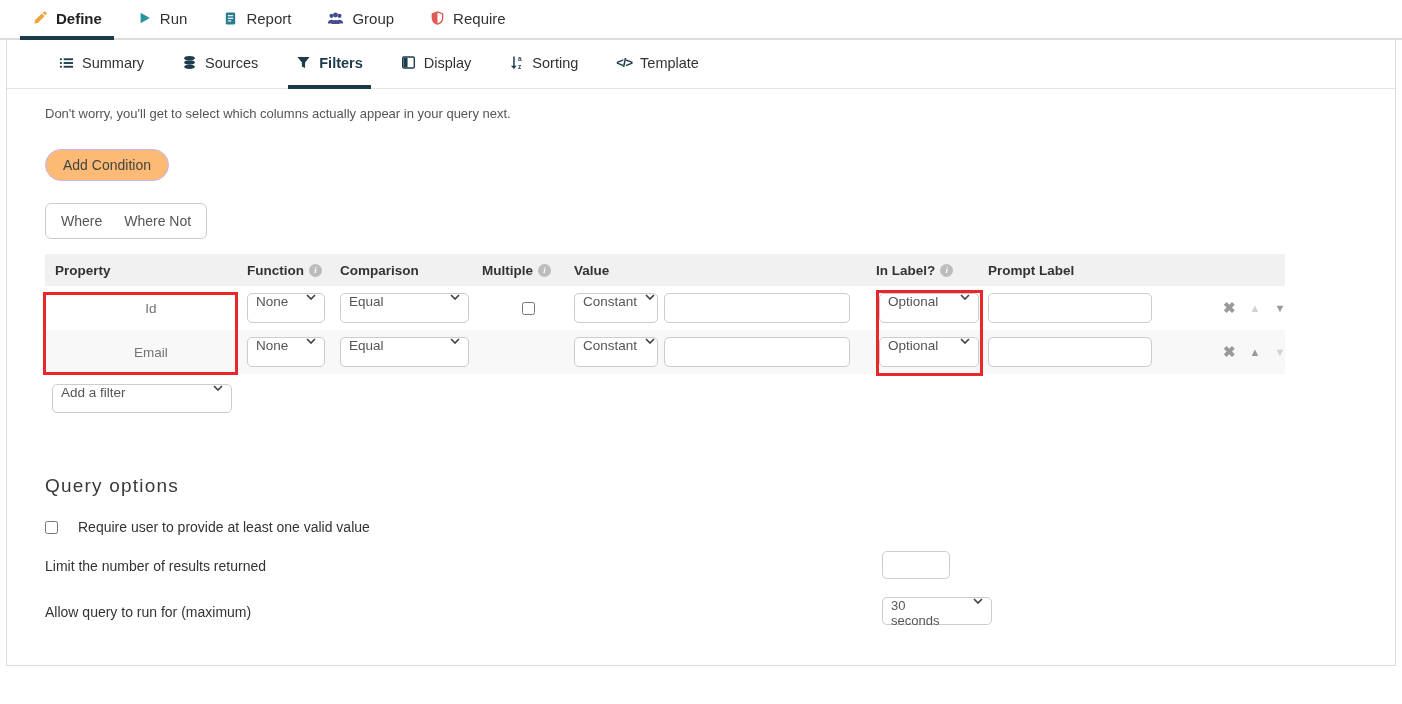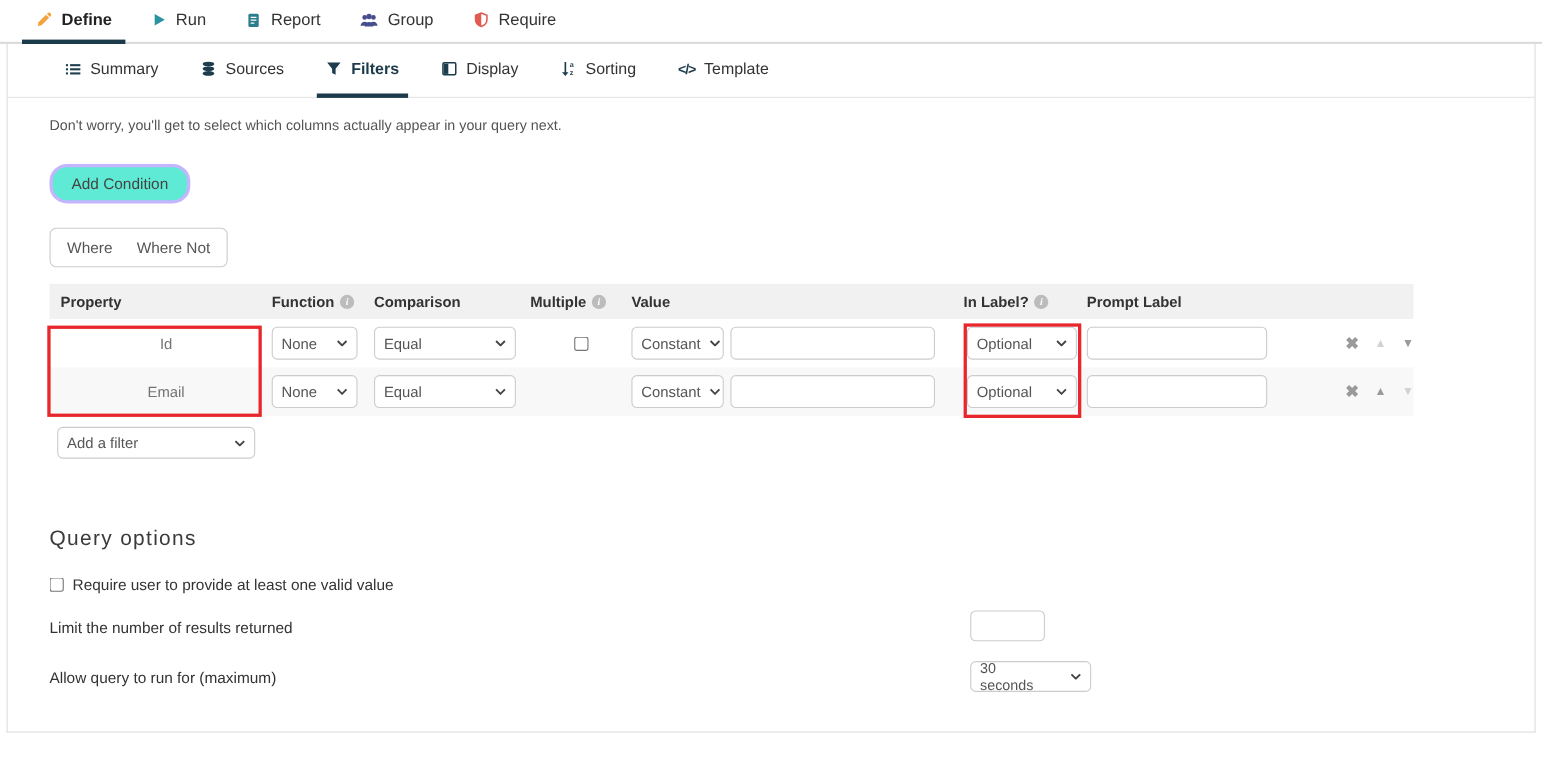--- a/index.html
+++ b/index.html
@@ -46,21 +46,21 @@
   .sub-tab .ticon { display:flex; align-items:center; color:#1d3d4d; }
   .code-glyph { font-weight:bold; font-size:13px; color:#1d3d4d; letter-spacing:-1px; }
 
   .content { padding:16px 0 0 38px; }
 
   .intro { font-size:13px; color:#555; line-height:18px; }
 
   
   .add-condition {
     display:inline-block; margin-top:26px;
-    border:3px solid #c4b5fd; border-radius:16px; background:#5eead4;
+    border:1px solid #c4b5fd; border-radius:16px; background:#fdba74;
     padding:7px 17px; font-size:14px; color:#444; cursor:pointer;
   }
   .where-group {
     margin-top:22px; display:inline-flex; gap:22px;
     border:1px solid #ccc; border-radius:6px; background:#fff;
     padding:9px 15px; font-size:14px; color:#555;
   }
   .where-group span { cursor:pointer; }
 
   
@@ -80,21 +80,21 @@
     color:#fff; font-size:9px; font-weight:bold; font-style:italic;
     display:inline-flex; align-items:center; justify-content:center;
     font-family:"Liberation Serif", serif;
   }
   .frow { height:44px; font-size:13.5px; }
   .frow.alt { background:#f8f8f8; }
   .prop-cell { padding-left:10px; color:#737373;text-align:center; }
 
   .sel {
     height:30px; background:#fff; border:1px solid #ccc; border-radius:5px;
-    display:inline-flex; align-items:center; justify-content:space-between;
+    display:inline-flex; justify-content:space-between;
     padding:0 8px; color:#555; cursor:pointer; font-size:13.5px;
   }
   .sel .chev { margin-left:8px; display:flex; }
   .tinput {
     height:30px; background:#fff; border:1px solid #ccc; border-radius:5px;
     padding:0 8px; font-size:13.5px; color:#333; outline:none;
     font-family:"Liberation Sans", sans-serif;
   }
   .w-func { width:78px; }
   .w-comp { width:129px; }
@@ -117,21 +117,21 @@
   .red-prop { left:-2px; top:38px; width:195px; height:83px; }
   .red-insearch { left:831px; top:36px; width:107px; height:86px; }
 
   .add-filter { margin-top:10px; margin-left:7px; width:180px; height:29px; color:#555; }
 
   
   .qo-title {
     margin-top:62px; font-size:19px; color:#3a3a3a; letter-spacing:1.2px;
   }
   .qo-check {
-    margin-top:22px; display:flex; align-items:center; gap:8px;
+    margin-top:22px; display:flex; align-items:center; gap:20px;
     font-size:14px; color:#333;
   }
   .qo-check input { width:13px; height:13px; margin:0; }
   .opt-row { position:relative; height:30px; margin-top:16px; display:flex; align-items:center; }
   .opt-row .opt-label { font-size:14px; color:#333; }
   .opt-ctrl { position:absolute; left:837px; top:0;gap:20px; }
   .limit-input { width:68px; height:28px; }
   .timeout-sel { width:110px; height:28px; font-size:13px; }
 </style>
 </head>

